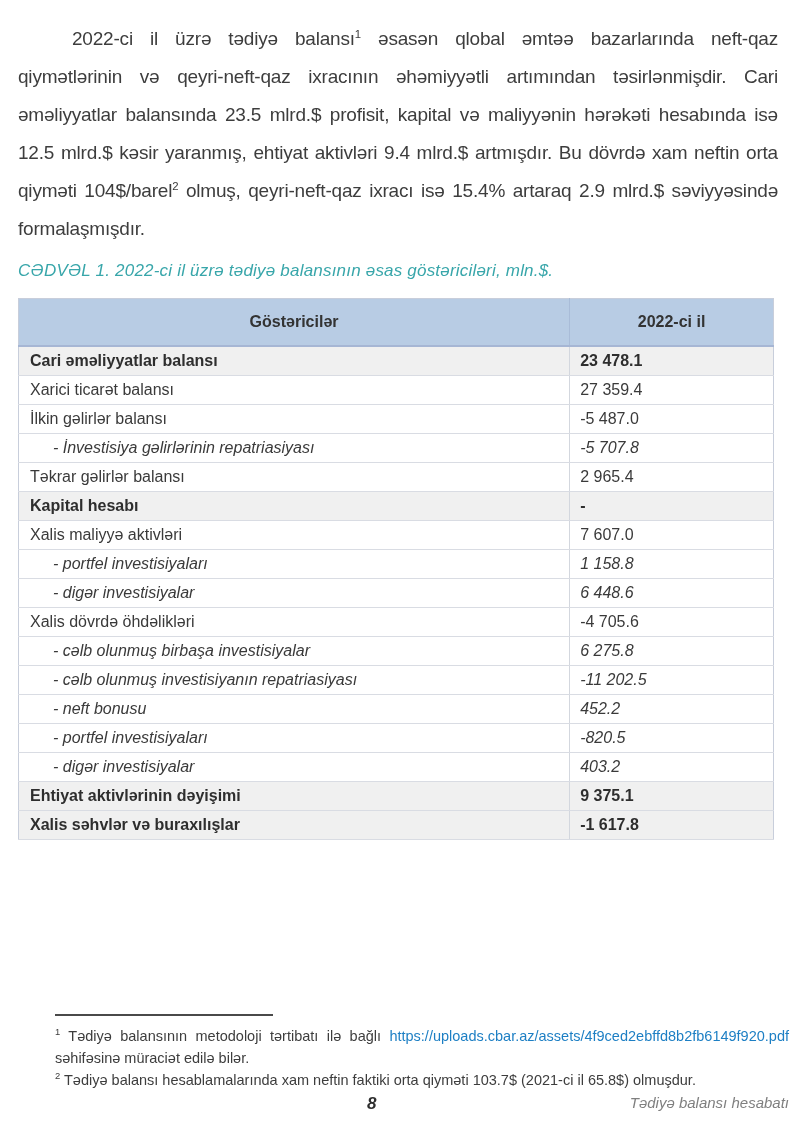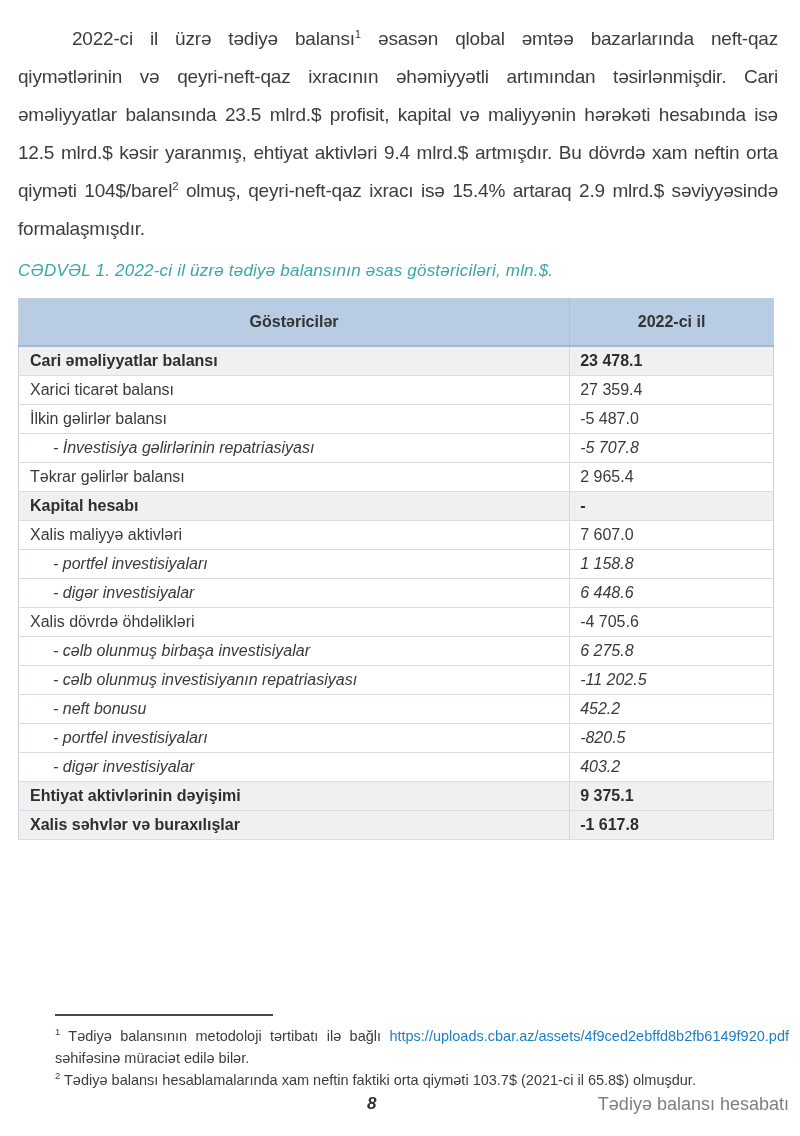--- a/index.html
+++ b/index.html
@@ -53,21 +53,21 @@
 
   .footnote-area{position:absolute;left:22px;right:11px;top:1014px;margin-left:33px;}
   .fn-sep{width:218px;border-top:2px solid #4a4a4a;margin-bottom:9px;}
   .fn{font-size:14.5px;line-height:22px;color:#3d3d3d;}
   .fn.justify{text-align:justify;}
   .fn sup{font-size:0.65em;vertical-align:super;line-height:0;}
   .fn a{color:var(--link-blue);text-decoration:none;}
 
   .footer-row{position:relative;margin-top:3px;height:24px;}
   .page-num{position:absolute;left:312px;font-size:17px;font-weight:bold;font-style:italic;color:#2e2e2e;}
-  .footer-right{position:absolute;right:0;font-size:18px;color:var(--footer-grey);}
+  .footer-right{position:absolute;right:0;font-size:15px;font-style:italic;color:var(--footer-grey);}
 </style>
 </head>
 <body>
 
 <div class="page">
   <div class="content">
 
     <p class="para"><span>2022-ci il üzrə tədiyə balansı</span><sup>1</sup><span> əsasən qlobal əmtəə bazarlarında neft-qaz qiymətlərinin və qeyri-neft-qaz ixracının əhəmiyyətli artımından təsirlənmişdir. Cari əməliyyatlar balansında 23.5 mlrd.$ profisit, kapital və maliyyənin hərəkəti hesabında isə 12.5 mlrd.$ kəsir yaranmış, ehtiyat aktivləri 9.4 mlrd.$ artmışdır. Bu dövrdə xam neftin orta qiyməti 104$/barel</span><sup>2</sup><span> olmuş, qeyri-neft-qaz ixracı isə 15.4% artaraq 2.9 mlrd.$ səviyyəsində formalaşmışdır.</span></p>
 
     <p class="caption">CƏDVƏL 1. 2022-ci il üzrə tədiyə balansının əsas göstəriciləri, mln.$.</p>

